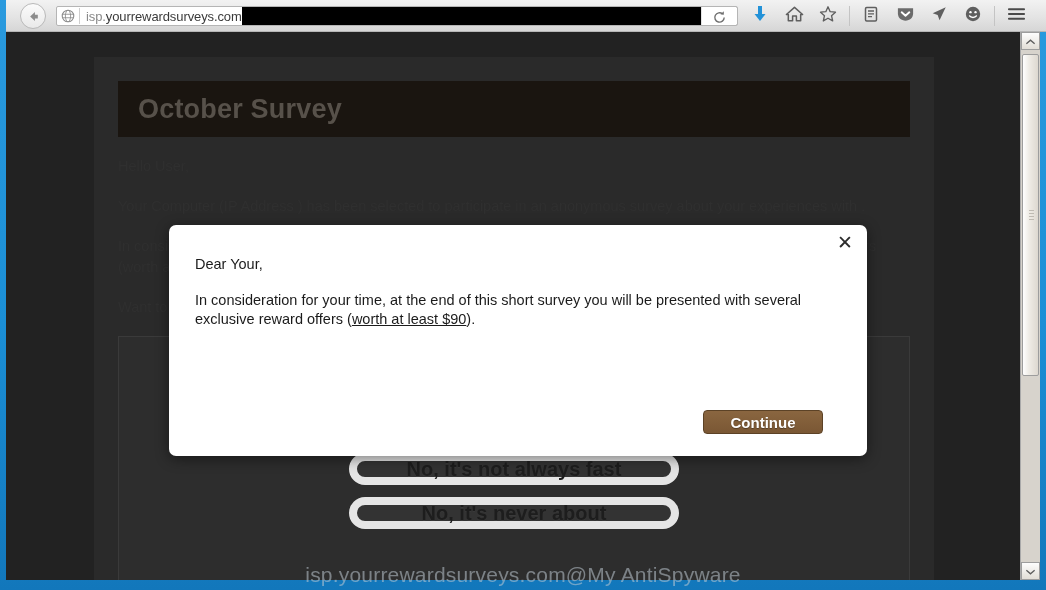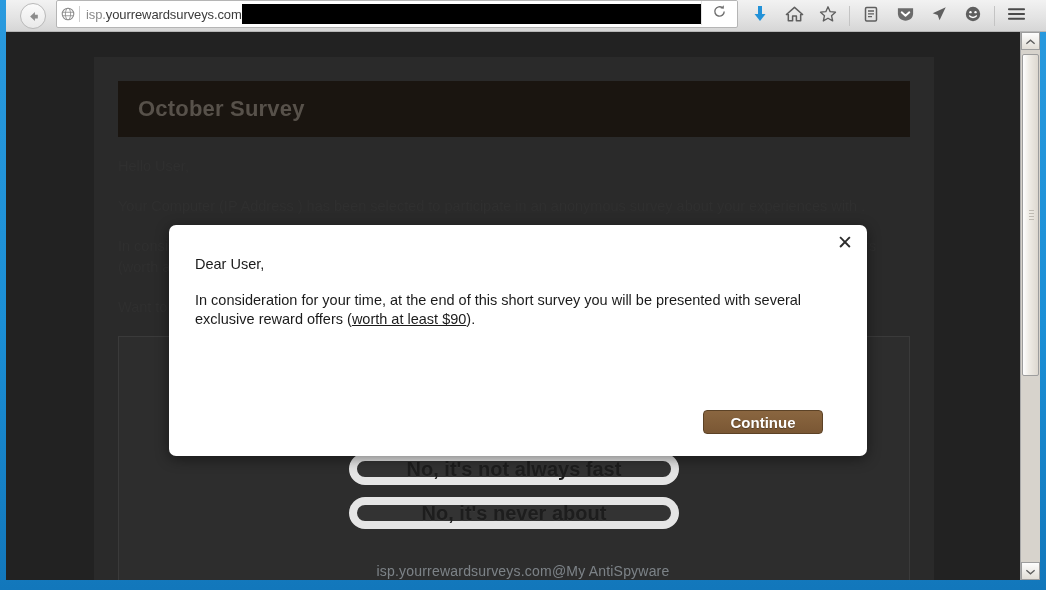--- a/index.html
+++ b/index.html
@@ -35,22 +35,22 @@
     width: 26px; height: 26px;
     border-radius: 50%;
     background: linear-gradient(180deg,#fbfbfb,#e9e9e9);
     border: 1px solid #b9b9b9;
     display: flex; align-items: center; justify-content: center;
   }
   .back-btn svg { display:block; }
 
   .urlbar {
     position: absolute;
-    left: 50px; top: 0;
-    width: 682px; height: 28px;
+    left: 50px; top: 6px;
+    width: 682px; height: 20px;
     background: #ffffff;
     border: 1px solid #b5b5b5;
     border-radius: 2px;
     display: flex;
     align-items: center;
     overflow: hidden;
   }
   .favicon {
     width: 22px; height: 26px;
     display:flex; align-items:center; justify-content:center;
@@ -153,21 +153,21 @@
     padding: 24px 24px 30px 24px;
   }
   #survey-header {
     background: #1a1510;
     height: 56px;
     display: flex;
     align-items: center;
     padding: 0 20px;
   }
   #survey-header .title {
-    font-size: 22px;
+    font-size: 27px;
     font-weight: bold;
     color: #57514a;
     letter-spacing: .2px;
   }
   .body-text {
     color: #2f2f2f;
     font-size: 14.5px;
     line-height: 1.45;
     margin-top: 19px;
   }
@@ -248,21 +248,21 @@
     cursor: pointer;
     text-shadow: 0 1px 1px rgba(0,0,0,.35);
   }
 
   
   #watermark {
     position: absolute;
     left: 0; top: 563px;
     width: 1046px;
     text-align: center;
-    font-size: 14px;
+    font-size: 21px;
     color: rgba(190,200,210,.55);
     letter-spacing: .2px;
     pointer-events: none;
     white-space: nowrap;
   }
 </style>
 </head>
 <body>
 
 <div id="window-frame">
@@ -398,21 +398,21 @@
           <div class="answer-btn">No, it's never about</div>
         </div>
       </div>
 
     </div>
 
     <div id="modal">
 
       <div id="modal-close">✕</div>
 
-      <div class="modal-p">Dear User,</div>
+      <div class="modal-p">Dear Your,</div>
 
 
       <div class="modal-p"><span>In consideration for your time, at the end of this short survey you will be presented with several exclusive reward offers (</span><a id="reward-link" href="#">worth at least $90</a><span>).</span></div>
 
       <div id="continue-button">Continue</div>
 
     </div>
 
   </div>
 

